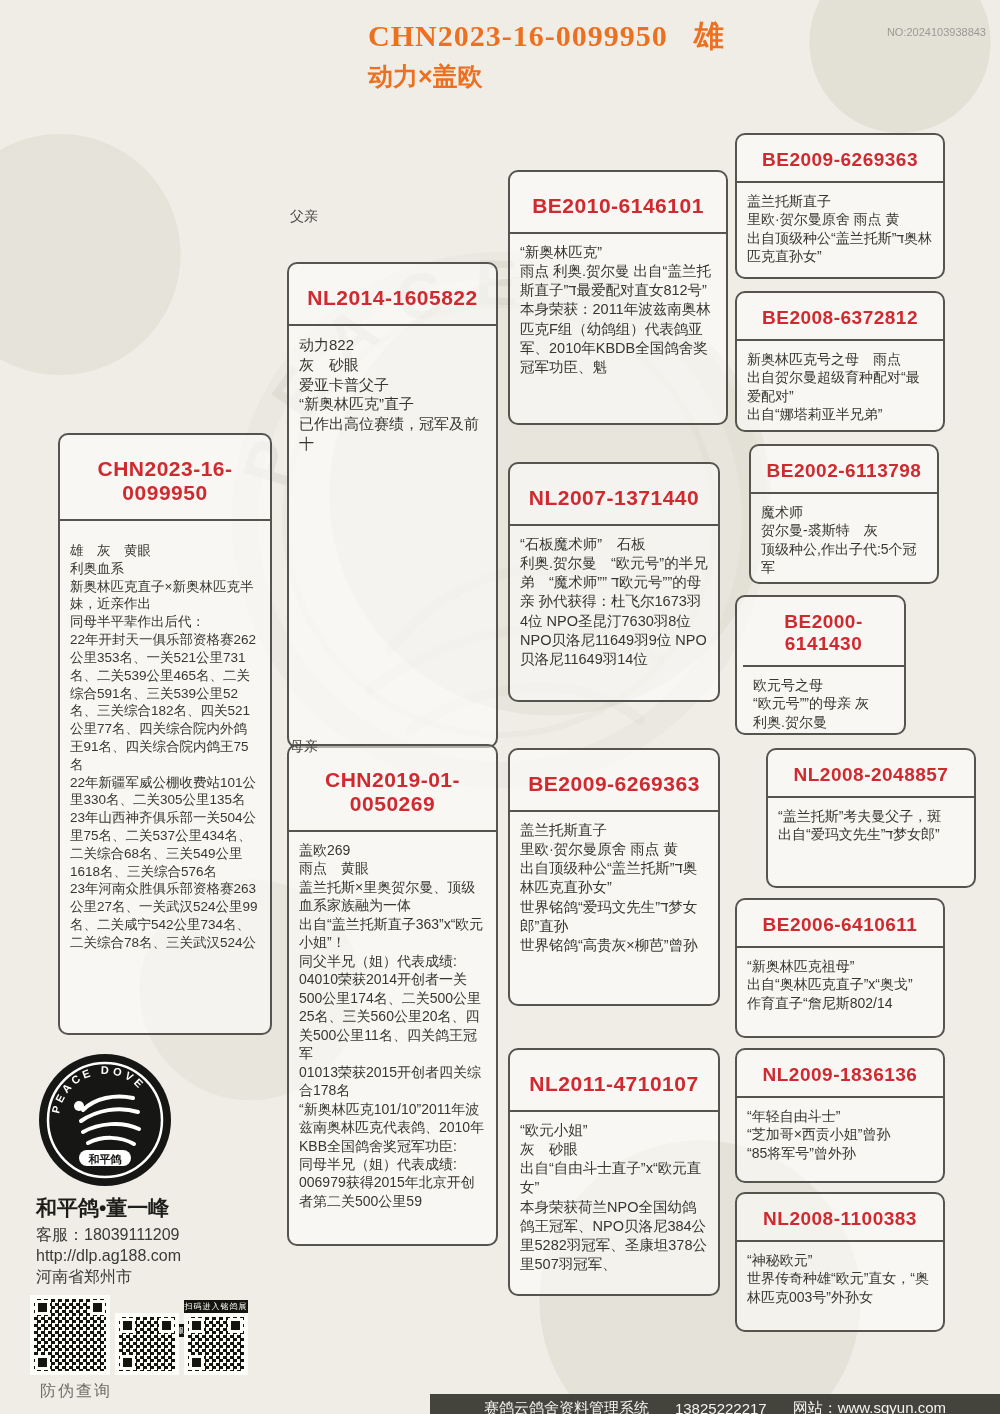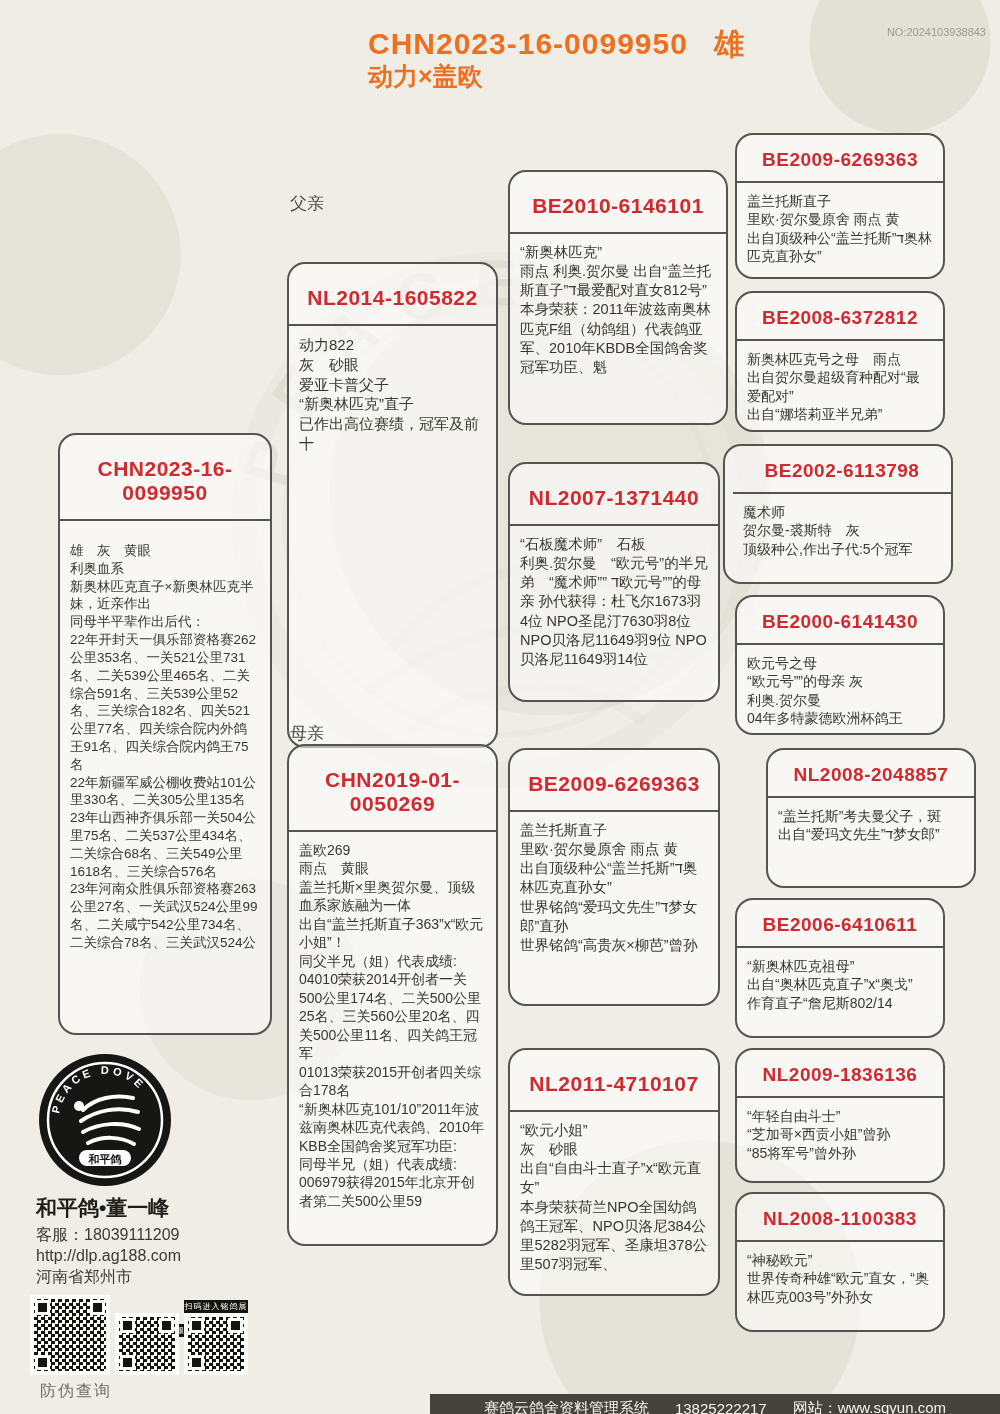--- a/index.html
+++ b/index.html
@@ -8,25 +8,25 @@
     background-color:#efede6;
     background-image:
       radial-gradient(circle at 90% 3%, rgba(205,200,184,.35) 0 90px, rgba(205,200,184,0) 91px),
       radial-gradient(circle at 6% 18%, rgba(205,200,184,.28) 0 120px, rgba(205,200,184,0) 121px),
       radial-gradient(circle at 70% 92%, rgba(205,200,184,.30) 0 160px, rgba(205,200,184,0) 161px),
       radial-gradient(circle at 25% 70%, rgba(210,205,190,.25) 0 110px, rgba(210,205,190,0) 111px),
       radial-gradient(circle at 55% 35%, rgba(214,210,196,.30) 0 220px, rgba(214,210,196,0) 221px);
   }
   .wm{position:absolute;left:200px;top:220px;opacity:.5;z-index:0;pointer-events:none;}
   .serial{position:absolute;top:10px;right:14px;font-size:11px;color:#9a9a94;margin-top:16px;}
-  .title{position:absolute;left:368px;top:24px;color:#ed7020;font-size:30px;font-weight:bold;letter-spacing:1px;}
+  .title{position:absolute;left:368px;top:16px;color:#ed7020;font-size:30px;font-weight:bold;letter-spacing:1px;font-family:Liberation Serif, serif;}
   .title .sex{margin-left:26px;}
   .subtitle{position:absolute;left:368px;top:60px;color:#ed7020;font-size:25px;font-weight:bold;}
-  .parent-label{position:absolute;font-size:17px;color:#4a4a45;z-index:2;}
-  .pbox{position:absolute;background:rgba(255,255,255,.55);border:2px solid #55544e;border-radius:18px;z-index:1;overflow:hidden;box-sizing:border-box;}
+  .parent-label{position:absolute;font-size:14px;color:#4a4a45;z-index:2;margin-top:16px;}
+  .pbox{position:absolute;background:rgba(255,255,255,.55);border:2px solid #55544e;border-radius:10px;z-index:1;overflow:hidden;box-sizing:border-box;}
   .pbox .ring{color:#cf2a30;font-weight:bold;text-align:center;font-size:19px;padding:14px 4px 10px;border-bottom:2px solid #55544e;letter-spacing:.5px;}
   .pbox.lg .ring{padding:22px 4px 14px;font-size:21px;}
   .pbox .body{font-size:14px;color:#38372f;padding:9px 10px;white-space:pre-line;line-height:1.32;overflow:hidden;}
   .pbox.subject .body{font-size:13.5px;margin-top:12px;}
   .pbox.father .body{font-size:15px;}
   .pbox.g2 .body{font-size:14.5px;}
   
   .logo{position:absolute;left:35px;top:1050px;}
   .breeder{position:absolute;left:36px;top:1194px;font-size:21px;font-weight:bold;color:#1d1d1a;}
   .contact{position:absolute;left:36px;top:1224px;font-size:16px;color:#3a3a35;line-height:1.32;white-space:pre-line;}
@@ -132,27 +132,27 @@
     <div class="body">盖兰托斯直子
 里欧·贺尔曼原舍 雨点 黄
 出自顶级种公“盖兰托斯”ד奥林匹克直孙女”</div>
   </div>
   <div class="pbox" style="left:735px;top:291px;width:210px;height:141px;">
     <div class="ring">BE2008-6372812</div>
     <div class="body">新奥林匹克号之母　雨点
 出自贺尔曼超级育种配对“最爱配对”
 出自“娜塔莉亚半兄弟”</div>
   </div>
-  <div class="pbox" style="left:723px;top:444px;width:230px;height:140px;padding-left:8px;">
+  <div class="pbox" style="left:749px;top:444px;width:190px;height:140px;">
     <div class="ring">BE2002-6113798</div>
     <div class="body">魔术师
 贺尔曼-裘斯特　灰
 顶级种公,作出子代:5个冠军</div>
   </div>
-  <div class="pbox" style="left:735px;top:595px;width:210px;height:140px;">
+  <div class="pbox" style="left:735px;top:595px;width:171px;height:140px;padding-left:6px;">
     <div class="ring">BE2000-6141430</div>
     <div class="body">欧元号之母
 “欧元号””的母亲 灰
 利奥.贺尔曼
 04年多特蒙德欧洲杯鸽王</div>
   </div>
   <div class="pbox" style="left:735px;top:748px;width:210px;height:140px;margin-left:31px;">
     <div class="ring">NL2008-2048857</div>
     <div class="body">“盖兰托斯”考夫曼父子，斑
 出自“爱玛文先生”ד梦女郎”</div>

